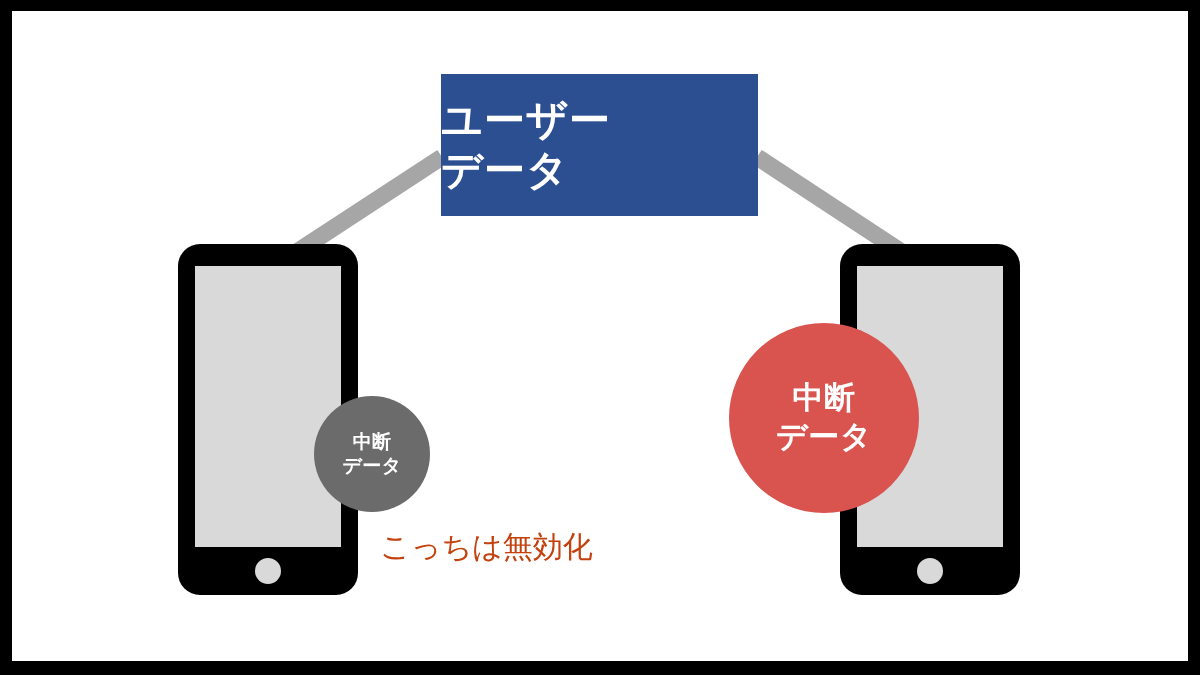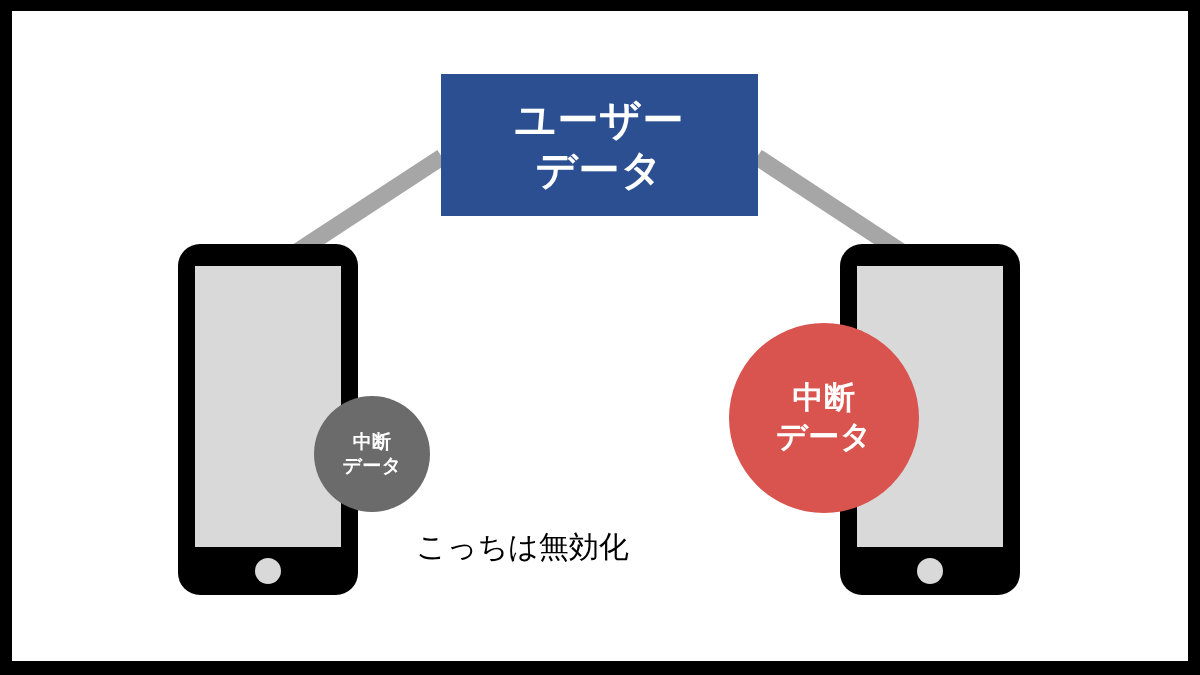--- a/index.html
+++ b/index.html
@@ -73,21 +73,20 @@
   
   #user-data-box {
     position: absolute;
     left: 429px;
     top: 63px;
     width: 317px;
     height: 142px;
     background: #2c4f92;
     display: flex;
     flex-direction: column;
-    align-items: center;
     justify-content: center;
     box-sizing: border-box;
   }
   #user-data-box .box-line {
     color: #ffffff;
     font-size: 41px;
     font-weight: bold;
     line-height: 1.22;
     letter-spacing: 1px;
     white-space: nowrap;
@@ -151,26 +150,25 @@
     line-height: 1.05;
     white-space: nowrap;
     letter-spacing: -1px;
   }
 
   
   #caption {
     position: absolute;
     left: 368px;
     top: 518px;
-    color: #000000;
+    color: #c2410c;
     font-size: 30px;
     font-weight: normal;
     line-height: 1.2;
     white-space: nowrap;
-    margin-left: 36px;
   }
 </style>
 </head>
 <body>
 
 <div id="slide-frame">
 
   <div id="canvas">
 
     <svg id="connector-layer" viewBox="0 0 1176 650" width="1176" height="650" xmlns="http://www.w3.org/2000/svg">

